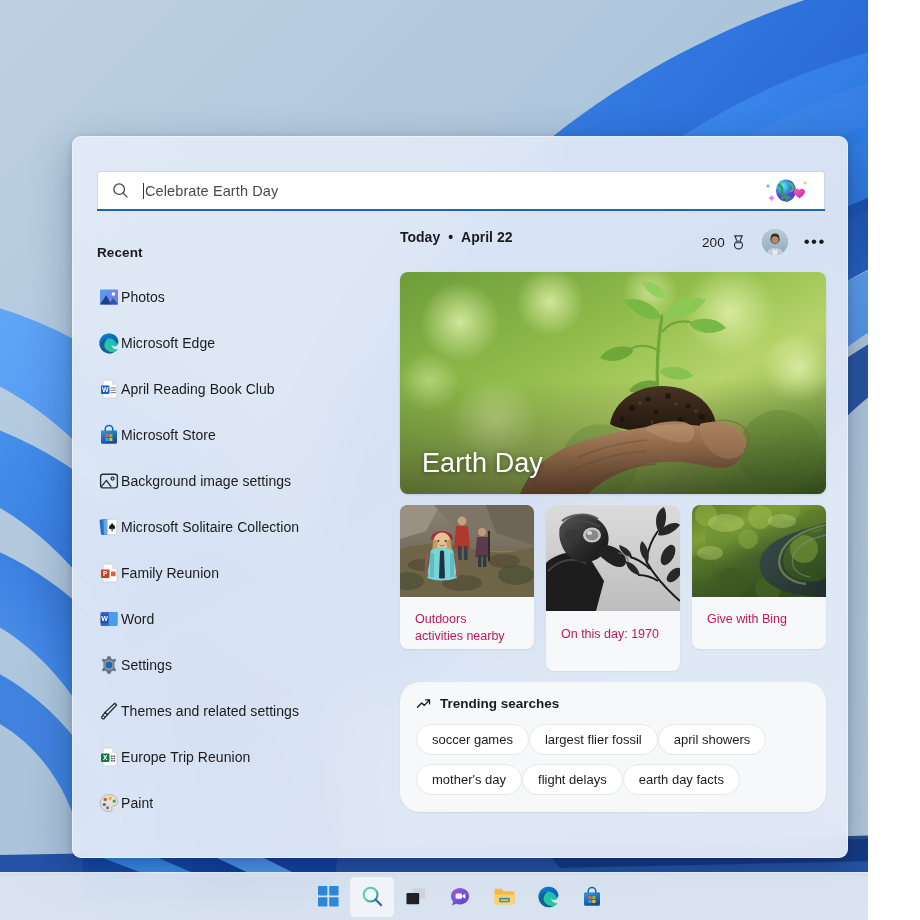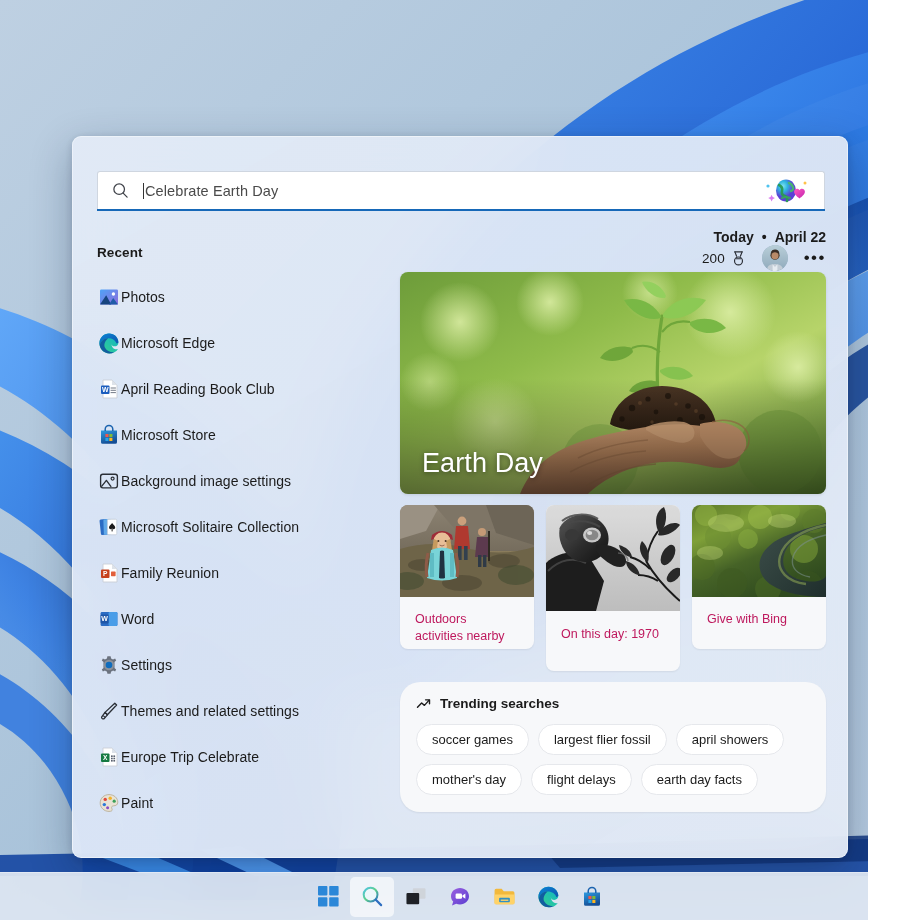--- a/index.html
+++ b/index.html
@@ -105,23 +105,22 @@
     letter-spacing: 0.05px;
   }
 
   
   #main {
     position: absolute;
     left: 327px; top: 92px;
     width: 426px;
   }
   #main-header {
-    display: flex; align-items: flex-end;
+    display: flex; align-items: flex-start;
     height: 34px;
-    flex-direction: column;
   }
   #header-left { display: flex; align-items: center; gap: 0; }
   .hdr-today {
     font-size: 14px; font-weight: bold; color: #1b1b1b;
   }
   .hdr-dot {
     font-size: 14px; color: #1b1b1b; margin: 0 8px; font-weight: bold;
   }
   .hdr-date {
     font-size: 14px; font-weight: bold; color: #1b1b1b;
@@ -209,21 +208,21 @@
     padding: 14px 16px 17px 16px;
     box-shadow: 0 1px 2px rgba(0,0,0,0.07);
   }
   #trending-head {
     display: flex; align-items: center; gap: 9px;
     margin-bottom: 13px;
   }
   #trending-title {
     font-size: 13.5px; font-weight: bold; color: #1b1b1b;
   }
-  .pill-row { display: flex; gap: 9px; margin-bottom: 9px; text-align: center; }
+  .pill-row { display: flex; margin-bottom: 9px; text-align: center; }
   .pill-row:last-child { margin-bottom: 0; }
   .pill {
     background: #ffffff;
     border: 1px solid #e6e8ec;
     border-radius: 16px;
     padding: 7px 15px;
     font-size: 13px;
     color: #1b1b1b;
     white-space: nowrap;
     cursor: default;
@@ -515,21 +514,21 @@
             <g fill="#5b6270">
               <rect x="13" y="9.4" width="1.7" height="1.6"></rect>
                 <rect x="15.4" y="9.4" width="1.7" height="1.6"></rect>
               <rect x="13" y="11.7" width="1.7" height="1.6"></rect>
                 <rect x="15.4" y="11.7" width="1.7" height="1.6"></rect>
               <rect x="13" y="14" width="1.7" height="1.6"></rect>
                 <rect x="15.4" y="14" width="1.7" height="1.6"></rect>
             </g>
           </svg>
         </span>
-        <span class="recent-label">Europe Trip Celebrate</span>
+        <span class="recent-label">Europe Trip Reunion</span>
       </div>
 
       <div class="recent-item">
         <span class="recent-icon">
           <svg width="22" height="22" viewBox="0 0 22 22">
             <path d="M11,2.6 C16,2.6 19.8,6 19.8,10.2 C19.8,13 17.6,13.8 15.8,13.8 C14.4,13.8 13.6,14.6 13.6,15.6 C13.6,16.4 14.2,16.9 14.2,17.8 C14.2,18.8 13.2,19.4 11,19.4 C6,19.4 2.2,15.6 2.2,11 C2.2,6.2 6,2.6 11,2.6 Z" fill="#e8e2d4" stroke="#b9ae96" stroke-width="0.9"></path>
             <circle cx="7.2" cy="7.4" r="1.7" fill="#e04a3c"></circle>
             <circle cx="12.2" cy="6.2" r="1.7" fill="#f2b32c"></circle>
             <circle cx="16.2" cy="9.2" r="1.6" fill="#3ba15a"></circle>
             <circle cx="6.3" cy="12.6" r="1.7" fill="#2b79d8"></circle>

